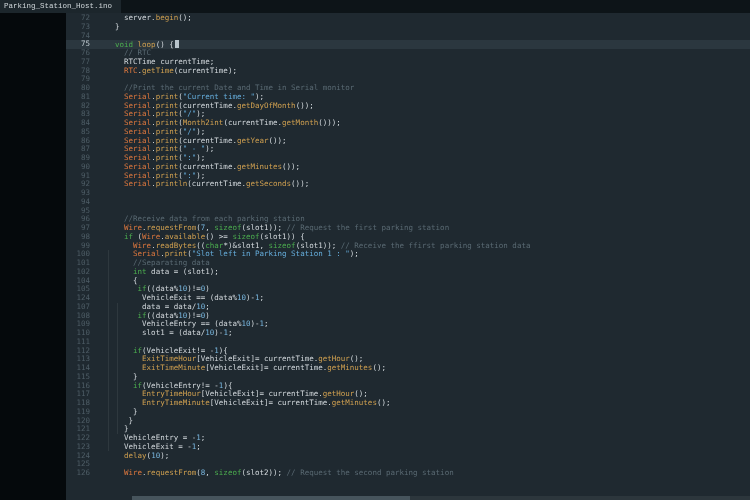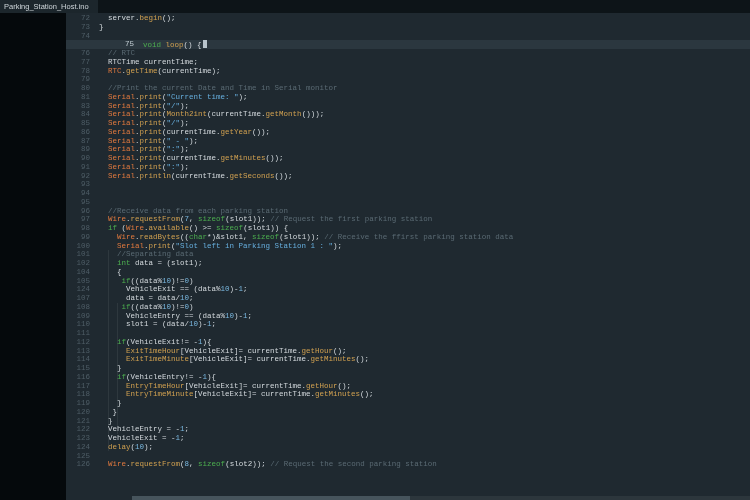--- a/index.html
+++ b/index.html
@@ -7,34 +7,34 @@
     position:relative;width:750px;height:500px;overflow:hidden;
     background:var(--editor_bg,#1f2930);
     font-family:"DejaVu Sans Mono",monospace;
   }
   .tabbar{
     height:13px;background:var(--tabbar_bg,#0d1418);
     display:flex;align-items:stretch;
   }
   .tab{
     background:var(--tab_bg,#1c262c);color:var(--tab_fg,#cfd6da);
-    font-family:Liberation Sans, sans-serif;font-size:7.5px;line-height:13px;
+    font-family:Liberation Mono, monospace;font-size:7.5px;line-height:13px;
     padding:0 9px 0 4px;white-space:nowrap;
   }
-  .body{display:flex;height:487px;font-family:Liberation Mono, monospace;}
+  .body{display:flex;height:487px;}
   .leftstrip{width:66px;background:var(--strip_bg,#05090c);flex:none;}
   .editor{flex:1;position:relative;overflow:hidden;padding-top:1px;}
   .line{display:flex;height:8.75px;line-height:8.75px;font-size:7.5px;white-space:pre;}
   .line .ln{
     width:24px;flex:none;text-align:right;padding-right:9px;
     color:var(--ln_fg,#4e5d66);
   }
-  .line .code{white-space:pre;}
+  .line .code{white-space:pre;margin-left:16px;}
   .line.current{background:var(--cur_line,#2b373f);}
-  .line.current .ln{color:var(--ln_active,#c2cdd3);padding-left:44px;}
+  .line.current .ln{color:var(--ln_active,#c2cdd3);}
   .t-pln{color:var(--fg,#d4dade);}
   .t-kw{color:var(--kw,#4cae4f);}
   .t-obj{color:var(--obj,#e1793e);}
   .t-fn{color:var(--fn,#d0a050);}
   .t-str{color:var(--str,#66aedd);}
   .t-num{color:var(--num,#7ab8e0);}
   .t-cmt{color:var(--cmt,#5a6a73);}
   .cursor{
     display:inline-block;width:4px;height:7.5px;margin-left:1px;
     background:var(--cursor,#b8c4cc);vertical-align:-1px;
@@ -66,20 +66,21 @@
           <div class="line"><span class="ln">72</span><span class="code"><span class="t-pln">  server.</span><span class="t-fn">begin</span><span class="t-pln">();</span></span></div>
           <div class="line"><span class="ln">73</span><span class="code"><span class="t-pln">}</span></span></div>
           <div class="line"><span class="ln">74</span><span class="code"></span></div>
           <div class="line current"><span class="ln">75</span><span class="code"><span class="t-kw">void</span><span class="t-pln"> </span><span class="t-fn">loop</span><span class="t-pln">() {</span><span class="cursor"></span></span></div>
           <div class="line"><span class="ln">76</span><span class="code"><span class="t-cmt">  // RTC</span></span></div>
           <div class="line"><span class="ln">77</span><span class="code"><span class="t-pln">  RTCTime currentTime;</span></span></div>
           <div class="line"><span class="ln">78</span><span class="code"><span class="t-pln">  </span><span class="t-obj">RTC</span><span class="t-pln">.</span><span class="t-fn">getTime</span><span class="t-pln">(currentTime);</span></span></div>
           <div class="line"><span class="ln">79</span><span class="code"></span></div>
           <div class="line"><span class="ln">80</span><span class="code"><span class="t-cmt">  //Print the current Date and Time in Serial monitor</span></span></div>
           <div class="line"><span class="ln">81</span><span class="code"><span class="t-pln">  </span><span class="t-obj">Serial</span><span class="t-pln">.</span><span class="t-fn">print</span><span class="t-pln">(</span><span class="t-str">"Current time: "</span><span class="t-pln">);</span></span></div>
+          <div class="line"><span class="ln">82</span><span class="code"><span class="t-pln">  </span><span class="t-obj">Serial</span><span class="t-pln">.</span><span class="t-fn">print</span><span class="t-pln">(currentTime.</span><span class="t-fn">getDayOfMonth</span><span class="t-pln">());</span></span></div>
           <div class="line"><span class="ln">83</span><span class="code"><span class="t-pln">  </span><span class="t-obj">Serial</span><span class="t-pln">.</span><span class="t-fn">print</span><span class="t-pln">(</span><span class="t-str">"/"</span><span class="t-pln">);</span></span></div>
           <div class="line"><span class="ln">84</span><span class="code"><span class="t-pln">  </span><span class="t-obj">Serial</span><span class="t-pln">.</span><span class="t-fn">print</span><span class="t-pln">(</span><span class="t-fn">Month2int</span><span class="t-pln">(currentTime.</span><span class="t-fn">getMonth</span><span class="t-pln">()));</span></span></div>
           <div class="line"><span class="ln">85</span><span class="code"><span class="t-pln">  </span><span class="t-obj">Serial</span><span class="t-pln">.</span><span class="t-fn">print</span><span class="t-pln">(</span><span class="t-str">"/"</span><span class="t-pln">);</span></span></div>
           <div class="line"><span class="ln">86</span><span class="code"><span class="t-pln">  </span><span class="t-obj">Serial</span><span class="t-pln">.</span><span class="t-fn">print</span><span class="t-pln">(currentTime.</span><span class="t-fn">getYear</span><span class="t-pln">());</span></span></div>
           <div class="line"><span class="ln">87</span><span class="code"><span class="t-pln">  </span><span class="t-obj">Serial</span><span class="t-pln">.</span><span class="t-fn">print</span><span class="t-pln">(</span><span class="t-str">" - "</span><span class="t-pln">);</span></span></div>
           <div class="line"><span class="ln">89</span><span class="code"><span class="t-pln">  </span><span class="t-obj">Serial</span><span class="t-pln">.</span><span class="t-fn">print</span><span class="t-pln">(</span><span class="t-str">":"</span><span class="t-pln">);</span></span></div>
           <div class="line"><span class="ln">90</span><span class="code"><span class="t-pln">  </span><span class="t-obj">Serial</span><span class="t-pln">.</span><span class="t-fn">print</span><span class="t-pln">(currentTime.</span><span class="t-fn">getMinutes</span><span class="t-pln">());</span></span></div>
           <div class="line"><span class="ln">91</span><span class="code"><span class="t-pln">  </span><span class="t-obj">Serial</span><span class="t-pln">.</span><span class="t-fn">print</span><span class="t-pln">(</span><span class="t-str">":"</span><span class="t-pln">);</span></span></div>
           <div class="line"><span class="ln">92</span><span class="code"><span class="t-pln">  </span><span class="t-obj">Serial</span><span class="t-pln">.</span><span class="t-fn">println</span><span class="t-pln">(currentTime.</span><span class="t-fn">getSeconds</span><span class="t-pln">());</span></span></div>
           <div class="line"><span class="ln">93</span><span class="code"></span></div>

